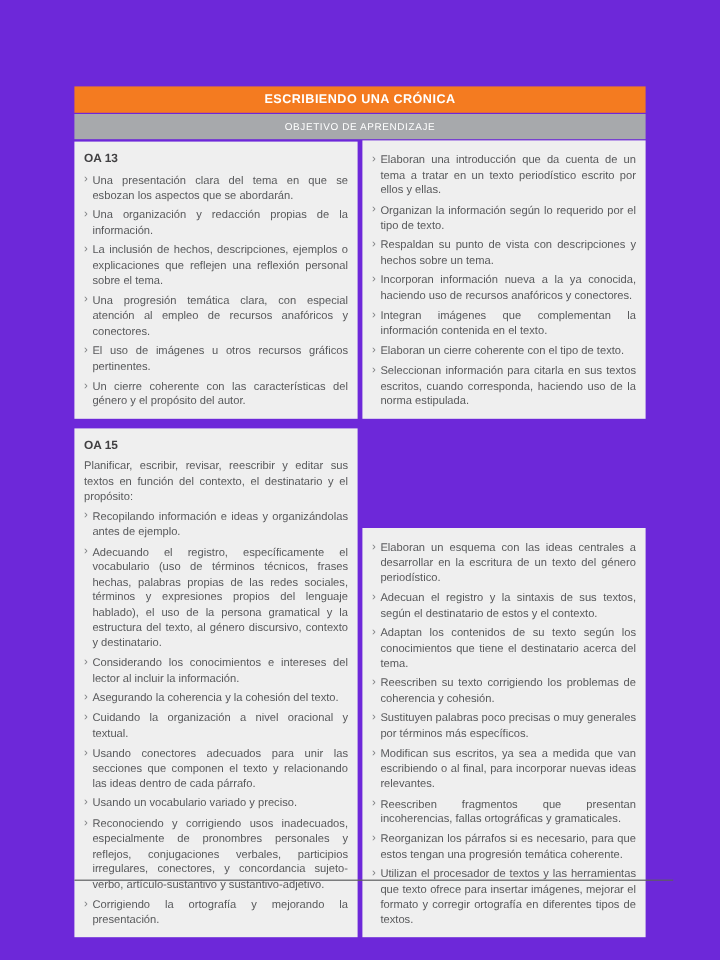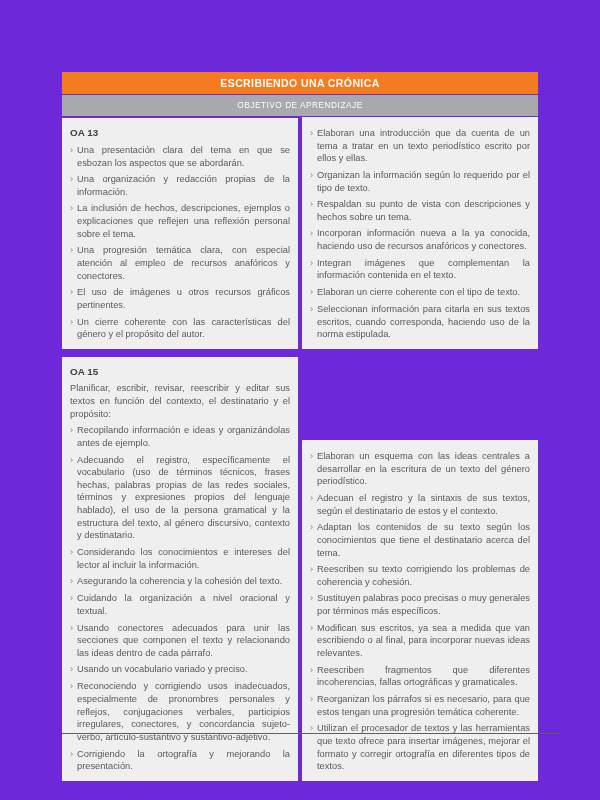--- a/index.html
+++ b/index.html
@@ -273,21 +273,21 @@
               <span class="btext">Sustituyen palabras poco precisas o muy generales por términos más específicos.</span>
             </li>
 
             <li>
               <span class="marker">›</span>
               <span class="btext">Modifican sus escritos, ya sea a medida que van escribiendo o al final, para incorporar nuevas ideas relevantes.</span>
             </li>
 
             <li>
               <span class="marker">›</span>
-              <span class="btext">Reescriben fragmentos que diferentes incoherencias, fallas ortográficas y gramaticales.</span>
+              <span class="btext">Reescriben fragmentos que presentan incoherencias, fallas ortográficas y gramaticales.</span>
             </li>
 
             <li>
               <span class="marker">›</span>
               <span class="btext">Reorganizan los párrafos si es necesario, para que estos tengan una progresión temática coherente.</span>
             </li>
 
             <li>
               <span class="marker">›</span>
               <span class="btext">Utilizan el procesador de textos y las herramientas que texto ofrece para insertar imágenes, mejorar el formato y corregir ortografía en diferentes tipos de textos.</span>

